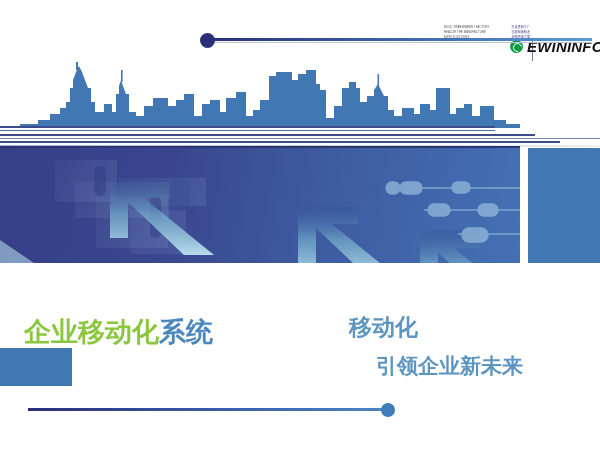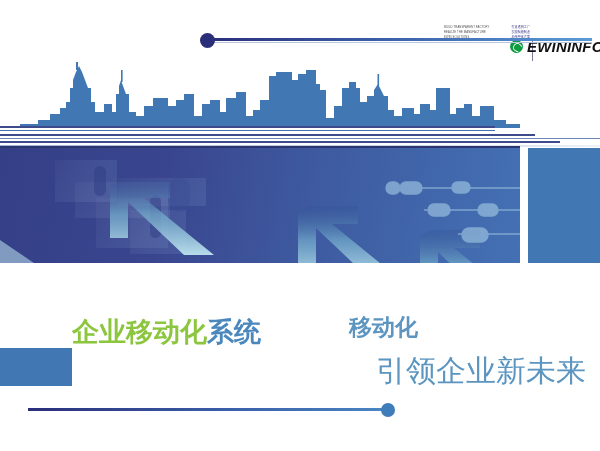--- a/index.html
+++ b/index.html
@@ -42,30 +42,30 @@
   .r6{left:0px;  top:145px; width:600px; height:2px;background:linear-gradient(90deg,#9fb4d6 0%,#c8d5e8 70%,#eef2f8 100%);}
 
   
   .banner{position:absolute;left:0px;top:148px;width:520px;height:115px;overflow:hidden;
     background:linear-gradient(100deg,#343f87 0%,#39468f 32%,#3e5aa0 60%,#4471b4 100%);}
   .banner svg{position:absolute;left:0;top:0;width:520px;height:115px;display:block;}
   .banner-right{position:absolute;left:528px;top:148px;width:72px;height:115px;background:#4178b4;}
   .banner-cap{position:absolute;left:0px;top:146px;width:520px;height:2px;background:#2d3570;}
 
   
-  .title-block{position:absolute;left:24px;top:318px;white-space:nowrap;margin-left:48px;}
+  .title-block{position:absolute;left:24px;top:318px;white-space:nowrap;}
   .title-main{font-size:27px;font-weight:bold;line-height:1;font-family:"DejaVu Sans",sans-serif;}
   .t-green{color:#8cc63e;}
   .t-blue{color:#4a87bd;}
   .blue-box{position:absolute;left:0px;top:348px;width:72px;height:38px;background:#4178b4;}
 
   .sub-block{position:absolute;left:349px;top:316px;white-space:nowrap;}
   .sub-1{font-size:23px;font-weight:bold;color:#5b95c0;line-height:1;font-family:"DejaVu Sans",sans-serif;}
   .sub-block-2{position:absolute;left:376px;top:356px;white-space:nowrap;}
-  .sub-2{font-size:30px;font-weight:normal;color:#5b95c0;line-height:1;font-family:"DejaVu Sans",sans-serif;}
+  .sub-2{font-size:21px;font-weight:bold;color:#5b95c0;line-height:1;font-family:"DejaVu Sans",sans-serif;}
 
   
   .bot-rule{position:absolute;left:28px;top:408px;width:360px;height:3px;
     background:linear-gradient(90deg,#2b2f7a 0%,#3a5ea8 55%,#4a86c4 100%);}
   .bot-dot{position:absolute;left:381px;top:403px;width:14px;height:14px;border-radius:50%;background:#3f7cba;}
 </style>
 </head>
 <body>
 
 <div id="slide">

